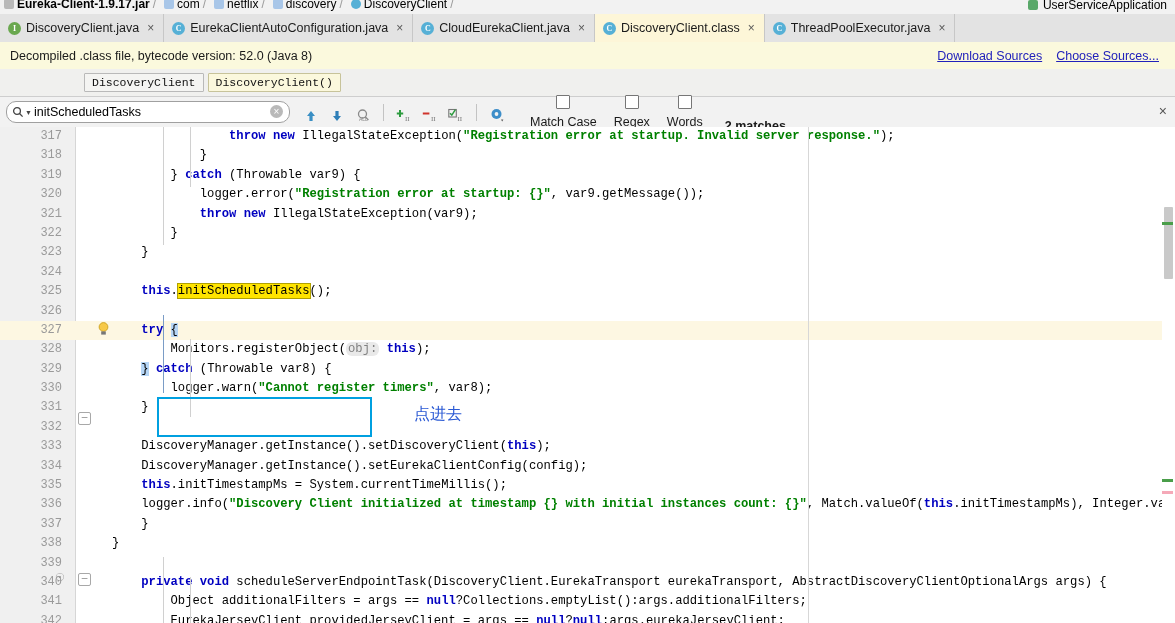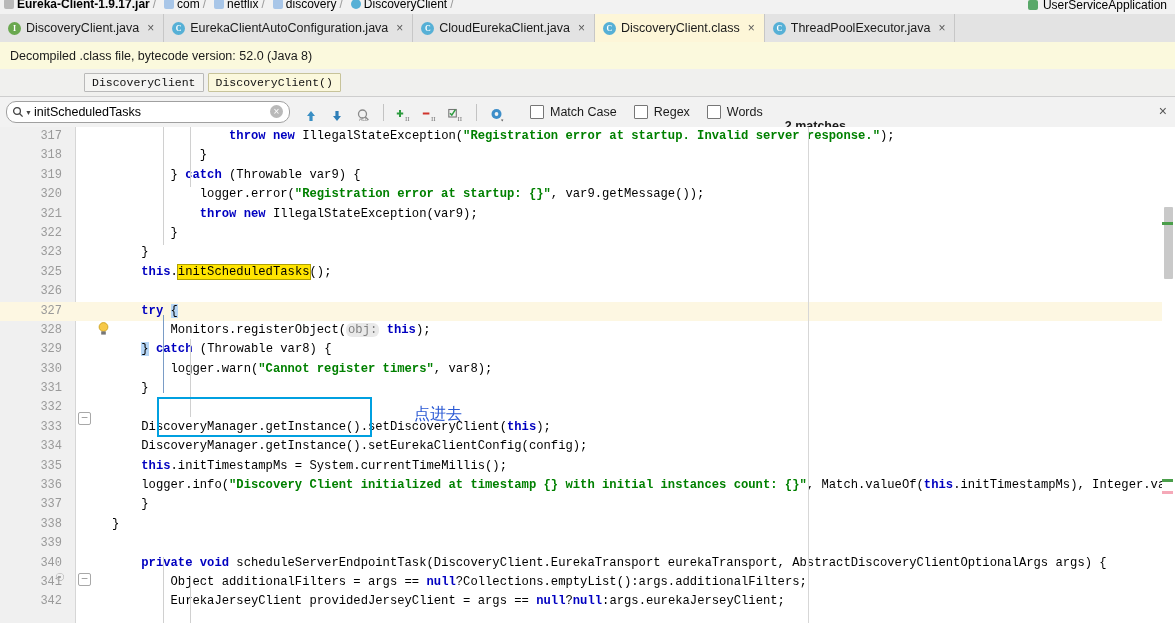--- a/index.html
+++ b/index.html
@@ -107,21 +107,21 @@
   .s-clear{
     position:absolute;right:6px;top:3px;
     width:13px;height:13px;border-radius:50%;
     background:#b9b9b9;color:#fff;font-size:10px;line-height:13px;
     text-align:center;cursor:pointer;
   }
   .find-icons{display:flex;align-items:center;gap:4px;margin-left:10px;}
   .ficon{width:22px;height:22px;display:flex;align-items:flex-end;justify-content:center;cursor:pointer;}
   .vdiv{width:1px;height:17px;background:#c3c3c3;margin:0 5px;}
   .chk-group{display:flex;align-items:center;gap:17px;margin-left:22px;}
-  .chk{display:flex;align-items:center;gap:6px;cursor:pointer;font-size:12.5px;color:#1a1a1a;}
+  .chk{display:flex;align-items:center;gap:6px;cursor:pointer;font-size:12.5px;color:#1a1a1a;flex-direction:column;}
   .chk .box{
     width:12px;height:12px;border:1px solid #767676;background:#fff;border-radius:1px;
   }
   .matches{margin-left:22px;font-weight:bold;font-size:12.5px;color:#1a1a1a;margin-top:28px;}
   .find-close{
     position:absolute;right:8px;top:7px;color:#555;font-size:14px;cursor:pointer;line-height:14px;
   }
 
   
   .editor{
@@ -259,20 +259,24 @@
     <div class="tab">
       <span class="tab-ico clazz">C</span>
       <span class="tname">ThreadPoolExecutor.java</span>
       <span class="tclose">×</span>
     </div>
     <div class="tab tabs-filler"></div>
   </div>
 
   <div class="notif">
     <span class="msg">Decompiled .class file, bytecode version: 52.0 (Java 8)</span>
+    <span class="links">
+      <a>Download Sources</a>
+      <a>Choose Sources...</a>
+    </span>
   </div>
 
   <div class="memberbar">
     <span class="memberchip">DiscoveryClient</span>
     <span class="memberchip sel">DiscoveryClient()</span>
   </div>
 
   <div class="findbar">
     <div class="searchbox">
       <span class="s-magn">
@@ -379,20 +383,24 @@
         </div>
         <div class="row">
           <div class="ln">322</div>
           <div class="code"><span>        }</span></div>
         </div>
         <div class="row">
           <div class="ln">323</div>
           <div class="code"><span>    }</span></div>
         </div>
         <div class="row">
+          <div class="ln">324</div>
+          <div class="code"><span></span></div>
+        </div>
+        <div class="row">
           <div class="ln">325</div>
           <div class="code"><span>    </span><span class="kw">this</span><span>.</span><span class="match-hl cur">initScheduledTasks</span><span>();</span></div>
         </div>
         <div class="row">
           <div class="ln">326</div>
           <div class="code"><span></span></div>
         </div>
         <div class="row hl">
           <div class="ln">327</div>
           <div class="code"><span>    </span><span class="kw">try </span><span class="sel-brace">{</span></div>

